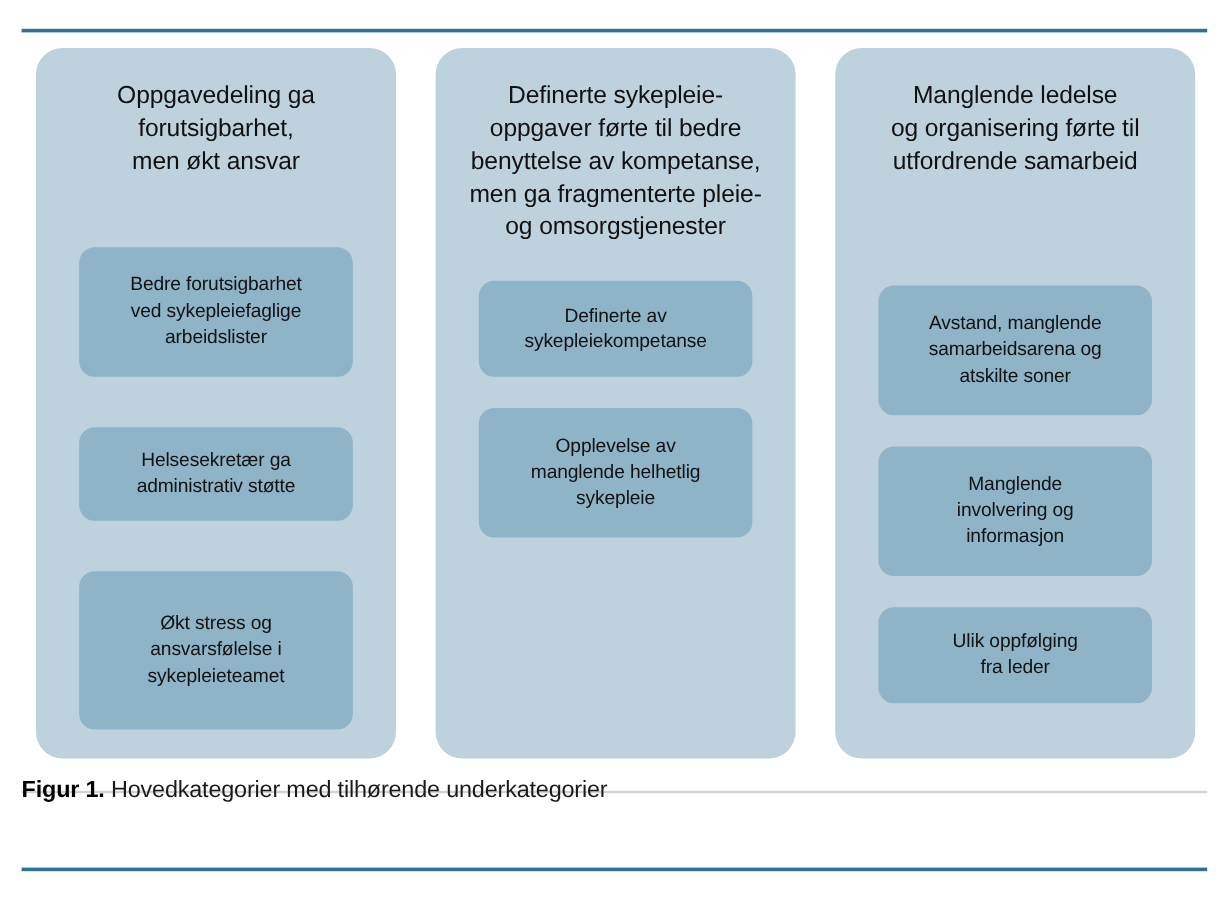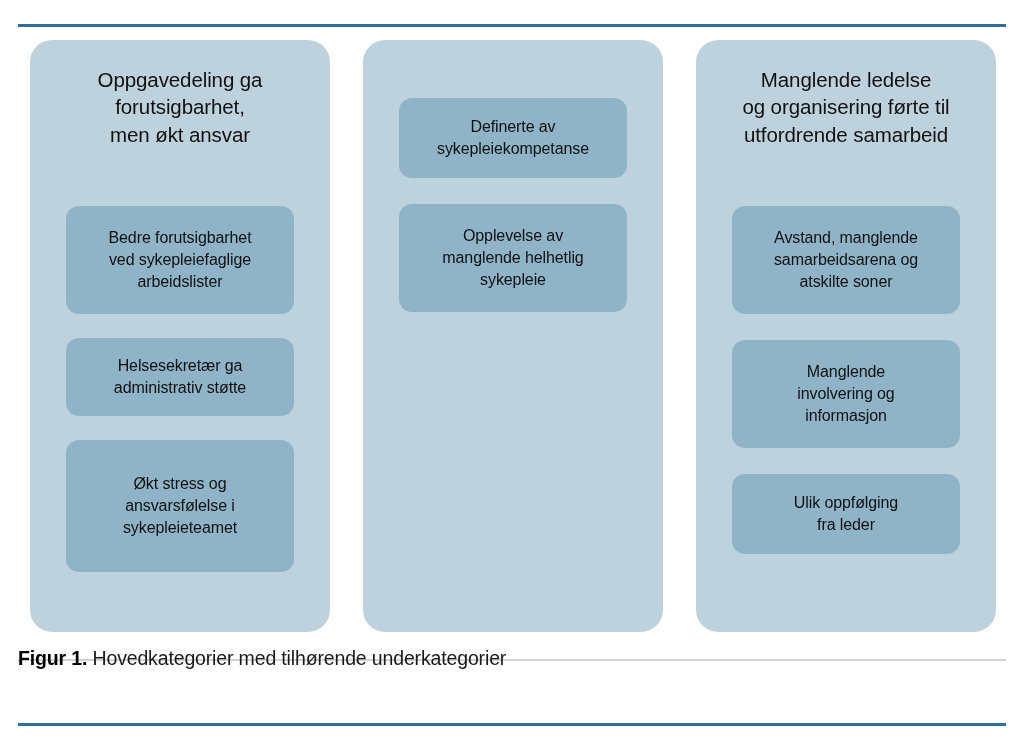--- a/index.html
+++ b/index.html
@@ -79,31 +79,31 @@
     white-space: pre-line;
     padding: 14px 10px;
     letter-spacing: -0.1px;
     display: flex;
     align-items: center;
     justify-content: center;
   }
 
   
   .col-1 .subitems { margin-top: 58px; }
-  .col-1 .subitem + .subitem { margin-top: 24px; }
+  .col-1 .subitem + .subitem { margin-top: 42px; }
   .col-1 .subitem:nth-child(1) { height: 108px; }
   .col-1 .subitem:nth-child(2) { height: 78px; }
   .col-1 .subitem:nth-child(3) { height: 132px; }
 
   .col-2 .subitems { margin-top: 32px; }
   .col-2 .subitem + .subitem { margin-top: 26px; }
   .col-2 .subitem:nth-child(1) { height: 80px; }
   .col-2 .subitem:nth-child(2) { height: 108px; }
 
-  .col-3 .subitems { margin-top: 58px; }
+  .col-3 .subitems { margin-top: 90px; }
   .col-3 .subitem + .subitem { margin-top: 26px; }
   .col-3 .subitem:nth-child(1) { height: 108px; }
   .col-3 .subitem:nth-child(2) { height: 108px; }
   .col-3 .subitem:nth-child(3) { height: 80px; }
 
   
   .caption-rule-top {
     position: absolute;
     left: 18px;
     top: 659px;
@@ -160,20 +160,25 @@
 arbeidslister</div>
         <div class="subitem">Helsesekretær ga
 administrativ støtte</div>
         <div class="subitem">Økt stress og
 ansvarsfølelse i
 sykepleieteamet</div>
       </div>
     </div>
 
     <div class="column col-2">
+      <div class="column-title">Definerte sykepleie-
+oppgaver førte til bedre
+benyttelse av kompetanse,
+men ga fragmenterte pleie-
+og omsorgstjenester</div>
       <div class="subitems">
         <div class="subitem">Definerte av
 sykepleiekompetanse</div>
         <div class="subitem">Opplevelse av
 manglende helhetlig
 sykepleie</div>
       </div>
     </div>
 
     <div class="column col-3">

